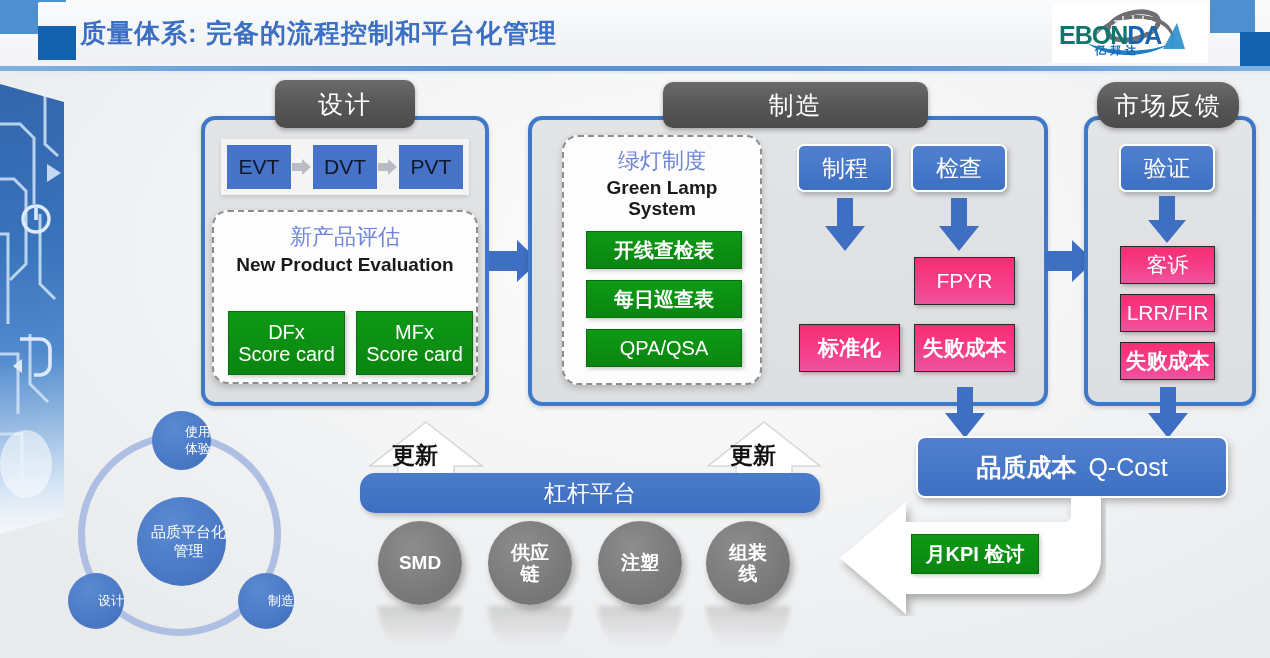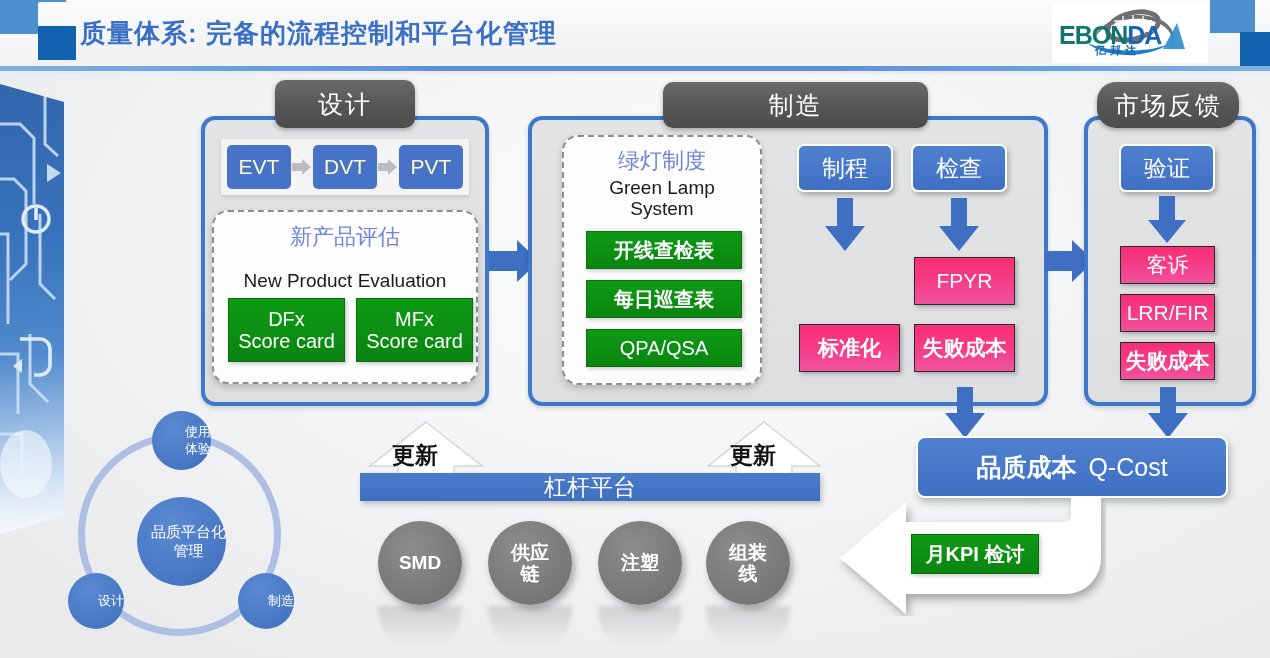--- a/index.html
+++ b/index.html
@@ -108,22 +108,22 @@
   .tab-market { left: 1097px; top: 82px; width: 142px; height: 46px; border-radius: 19px; }
 
   
   .evt-strip {
     position: absolute; left: 221px; top: 139px; width: 248px; height: 56px;
     background: #f4f4f4; box-shadow: 0 2px 4px rgba(0,0,0,.13);
     display: flex; align-items: center; justify-content: space-between;
     padding: 0 6px;
   }
   .evt-box {
-    width: 64px; height: 44px; background: #4673c8; border-radius: 5px;
-    color: #fef9c3; font-size: 21px; display: flex; align-items: center; justify-content: center;
+    width: 64px; height: 44px; background: #4673c8; border-radius: 0;
+    color: #0f172a; font-size: 21px; display: flex; align-items: center; justify-content: center;
   }
   .mini-arrow {
     width: 20px; height: 16px; position: relative; flex: none;
   }
   .mini-arrow::before {
     content:''; position:absolute; left:0; top:4px; width:11px; height:8px; background:#b9bcc2;
   }
   .mini-arrow::after {
     content:''; position:absolute; left:10px; top:0; width:0; height:0;
     border-left:9px solid #b9bcc2; border-top:8px solid transparent; border-bottom:8px solid transparent;
@@ -135,33 +135,34 @@
     border: 2px dashed #8d8d8d; border-radius: 16px;
     box-shadow: 0 3px 7px rgba(0,0,0,.2);
   }
   .card-npe { left: 212px; top: 210px; width: 266px; height: 174px; }
   .card-gls { left: 562px; top: 135px; width: 200px; height: 250px; }
 
   .cn-head {
     color: #6f86d8; font-size: 22px; text-align: center; font-weight: 400;
   }
   .en-head {
-    color: #1a1a1a; font-size: 19px; text-align: center; font-weight: 400;
+    color: #1a1a1a; font-size: 19px; text-align: center; font-weight: 700;
   }
 
   .green-box {
     background: linear-gradient(180deg,#0e9a15 0%, #0a8510 100%);
     border: 1px solid #0b6b0f;
     color: #ffffff; display:flex; align-items:center; justify-content:center;
     box-shadow: 2px 2px 4px rgba(0,0,0,.2);
   }
   .score-row { position:absolute; left:14px; top:86px; display:flex; gap:11px; }
   .score-card {
     width: 117px; height: 64px; flex-direction: column; line-height: 1.12;
     font-size: 20px;
+    margin-top: 13px;
   }
   .gls-list { position:absolute; left:22px; top:94px; display:flex; flex-direction:column; gap:11px; }
   .gls-item { width: 156px; height: 38px; font-size: 20px; font-weight: 700; }
   .gls-item.latin { font-weight: 400; }
 
   
   .bluebtn {
     position: absolute;
     background: linear-gradient(180deg,#5080cf 0%, #3f6fc2 100%);
     border: 2px solid #ffffff; border-radius: 7px;
@@ -212,25 +213,26 @@
     position: absolute; left: 911px; top: 534px; width: 128px; height: 40px;
     background: linear-gradient(180deg,#0e9a15 0%, #0a8510 100%);
     border: 1px solid #0b6b0f;
     color: #fff; font-size: 20px; font-weight: 700;
     display:flex; align-items:center; justify-content:center;
     box-shadow: 2px 2px 4px rgba(0,0,0,.2);
   }
 
   
   .lever {
-    position: absolute; left: 360px; top: 473px; width: 460px; height: 28px;
+    position: absolute; left: 360px; top: 473px; width: 460px; height: 40px;
     background: linear-gradient(180deg,#4b7cca 0%, #3d6ec0 100%);
     color: #fff; font-size: 23px;
     display:flex; align-items:center; justify-content:center;
     box-shadow: 2px 3px 5px rgba(0,0,0,.22);
+    border-radius: 15px;
   }
   .upd-arrow { position: absolute; width: 116px; height: 70px; }
   .upd-1 { left: 368px; top: 420px; }
   .upd-2 { left: 706px; top: 420px; }
   .upd-label {
     position: absolute; font-size: 23px; font-weight: 700; color: #111;
     white-space: nowrap;
   }
   .upd-l1 { left: 392px; top: 440px; }
   .upd-l2 { left: 730px; top: 440px; }
@@ -345,21 +347,21 @@
   <div class="evt-strip">
     <div class="evt-box">EVT</div>
     <div class="mini-arrow"></div>
     <div class="evt-box">DVT</div>
     <div class="mini-arrow"></div>
     <div class="evt-box">PVT</div>
   </div>
 
   <div class="dashcard card-npe">
     <div class="cn-head" style="margin-top:10px;">新产品评估</div>
-    <div class="en-head" style="margin-top:18px;">New Product Evaluation</div>
+    <div class="en-head" style="margin-top:2px;">New Product Evaluation</div>
     <div class="score-row">
       <div class="green-box score-card">
         <span>DFx</span>
         <span>Score card</span>
       </div>
       <div class="green-box score-card">
         <span>MFx</span>
         <span>Score card</span>
       </div>
     </div>

